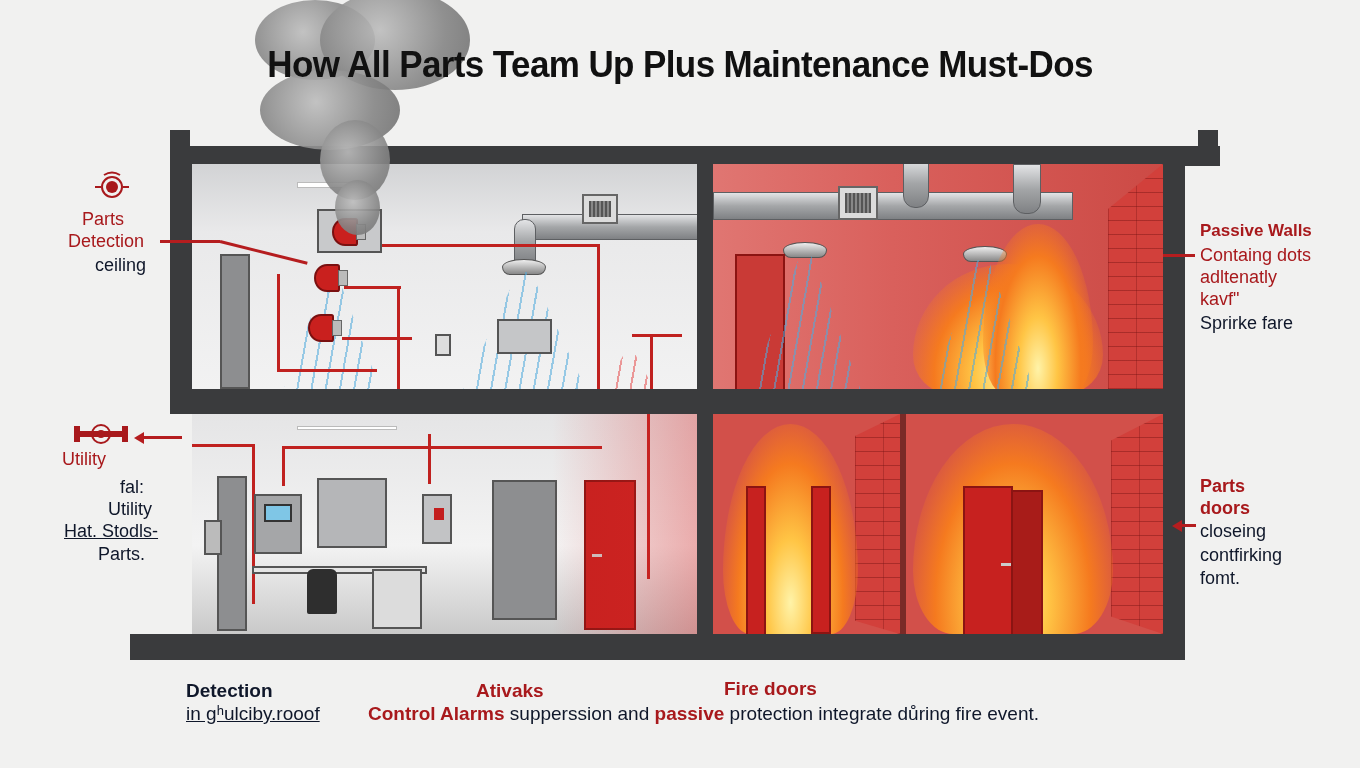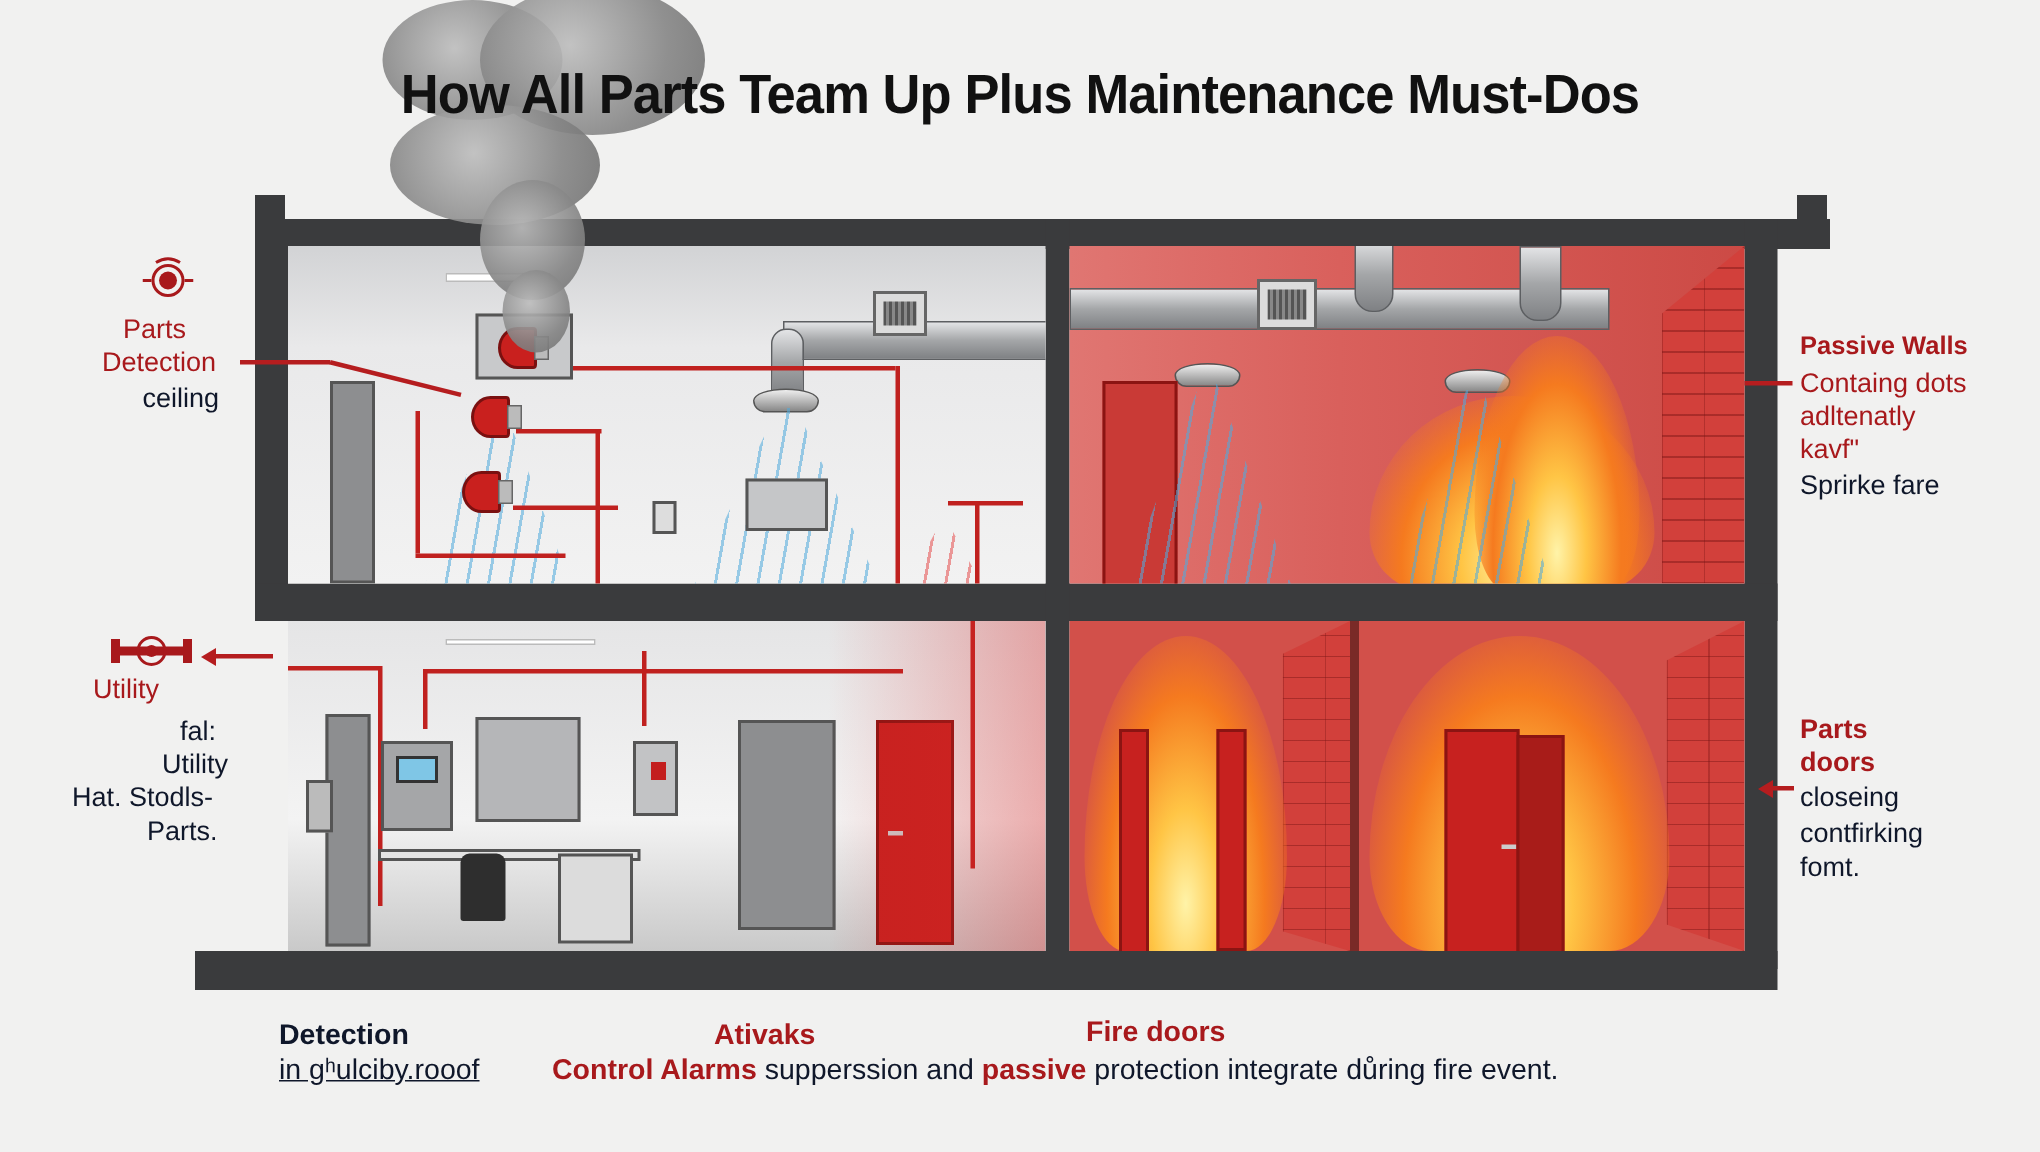--- a/index.html
+++ b/index.html
@@ -212,21 +212,21 @@
   <rect x="48" y="6" width="6" height="16" fill="#a8191c"></rect>
   <rect x="6" y="11" width="42" height="6" fill="#a8191c"></rect>
   <circle cx="27" cy="14" r="9" fill="none" stroke="#a8191c" stroke-width="2"></circle>
   <circle cx="27" cy="14" r="4" fill="#a8191c"></circle>
 </svg>
 <div class="arrow-head-l" style="left:134px; top:432px;"></div>
 <div class="arrow-line" style="left:142px; top:436px; width:40px;"></div>
 <div class="lbl red" style="left:62px; top:448px;">Utility</div>
 <div class="lbl dark" style="left:120px; top:476px;">fal:</div>
 <div class="lbl dark" style="left:108px; top:498px;">Utility</div>
-<div class="lbl dark" style="left:48px; top:520px;">Hat. Stodls-</div>
+<div class="lbl dark" style="left:64px; top:520px;text-decoration:underline;">Hat. Stodls-</div>
 <div class="lbl dark" style="left:98px; top:543px;">Parts.</div>
 
 <div class="arrow-line" style="left:1163px; top:254px; width:32px;"></div>
 <div class="lbl red bold" style="left:1200px; top:220px; font-size:17px;">Passive Walls</div>
 <div class="lbl red" style="left:1200px; top:244px;">Containg dots</div>
 <div class="lbl red" style="left:1200px; top:266px;">adltenatly</div>
 <div class="lbl red" style="left:1200px; top:288px;">kavf"</div>
 <div class="lbl dark" style="left:1200px; top:312px;">Sprirke fare</div>
 
 <div class="lbl red bold" style="left:1200px; top:475px;">Parts</div>

